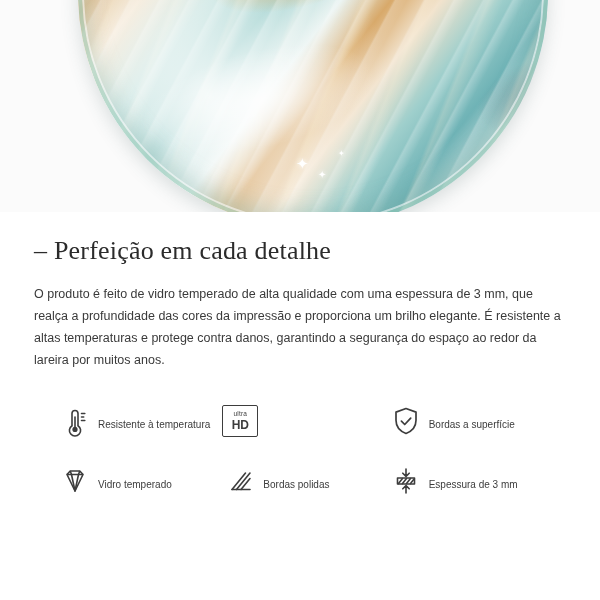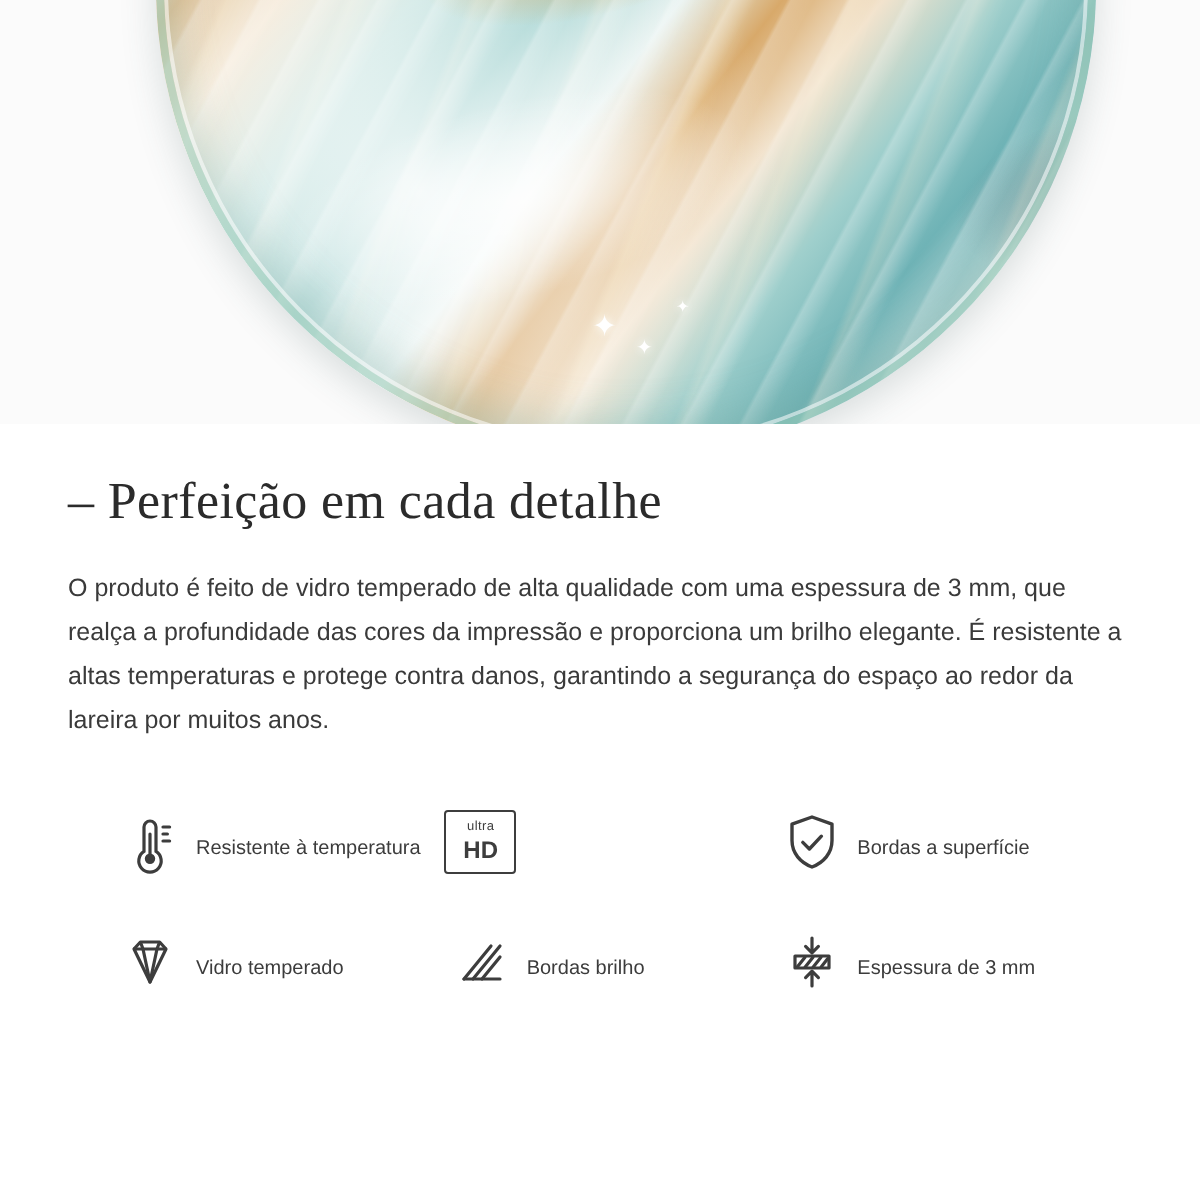--- a/index.html
+++ b/index.html
@@ -264,21 +264,21 @@
 
       <div class="feature">
         <div class="feature-icon">
           <svg width="40" height="40" viewBox="0 0 40 40" fill="none" stroke="currentColor" stroke-width="1.6" stroke-linecap="round">
             <path d="M12 28.5L25.5 12"></path>
             <path d="M16.5 28.5L30 12"></path>
             <path d="M21 28.5L30 17.5"></path>
             <path d="M12 28.5h18.0"></path>
           </svg>
         </div>
-        <div class="feature-label">Bordas brilho</div>
+        <div class="feature-label">Bordas polidas</div>
       </div>
 
       <div class="feature">
         <div class="feature-icon">
           <svg width="40" height="40" viewBox="0 0 40 40" fill="none" stroke="currentColor" stroke-width="1.6" stroke-linecap="round" stroke-linejoin="round">
             <path d="M20 8v7M16.8 12.2L20 15.4l3.2-3.2"></path>
             <path d="M20 32v-7M16.8 27.8L20 24.6l3.2 3.2"></path>
             <rect x="11.5" y="17" width="17" height="6"></rect>
             <path d="M12.5 22.6l4-5M16.5 22.6l4-5M20.5 22.6l4-5M24.5 22.6l3.4-4.3"></path>
           </svg>

